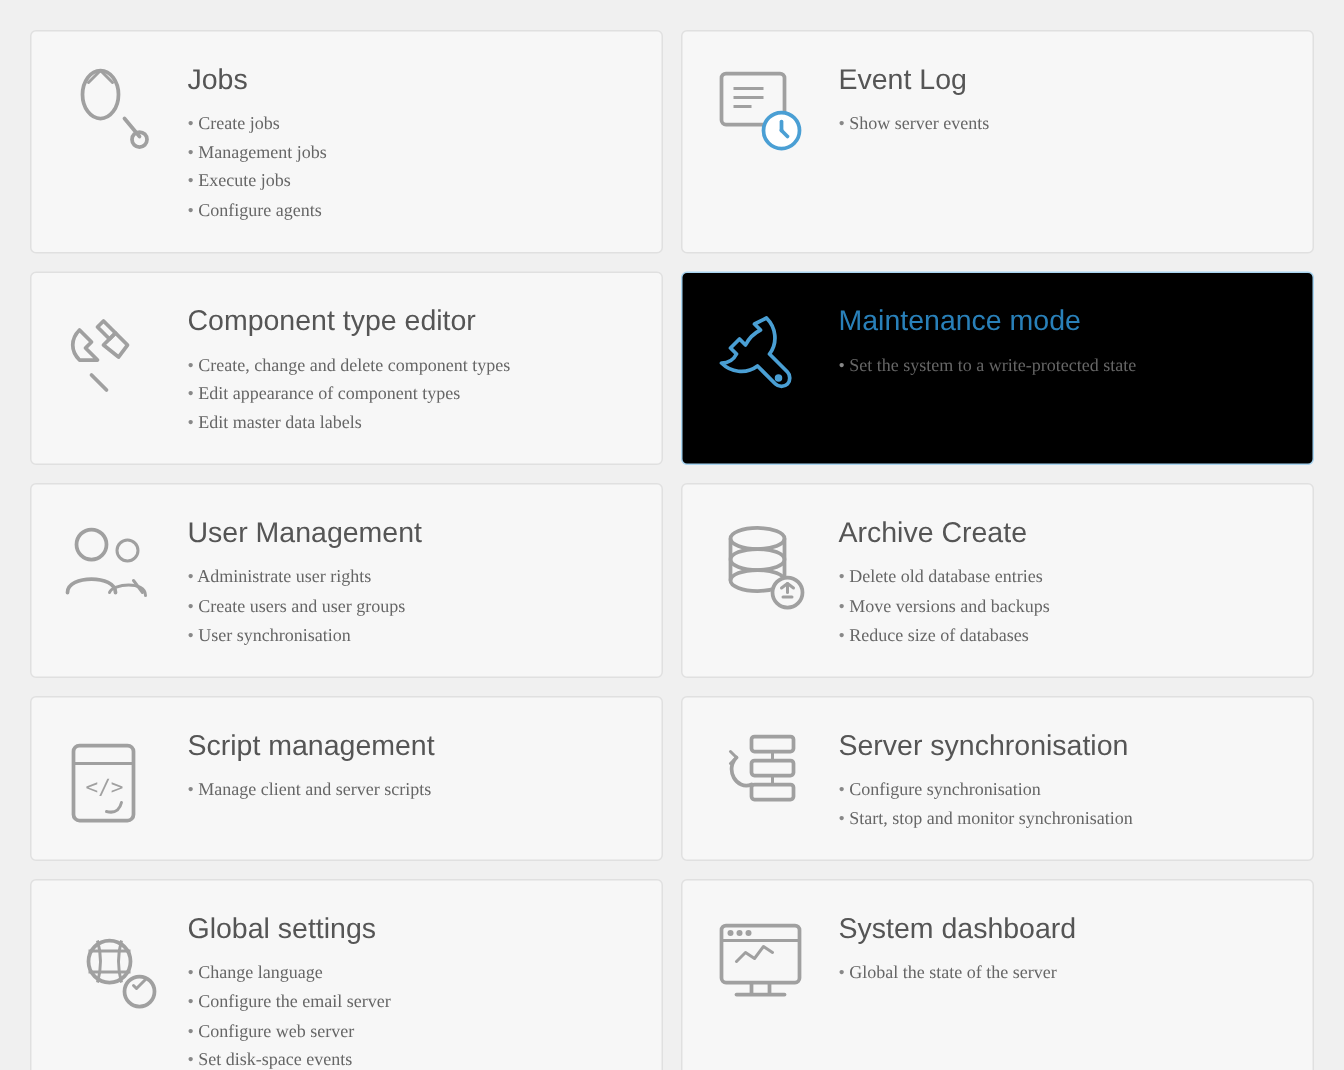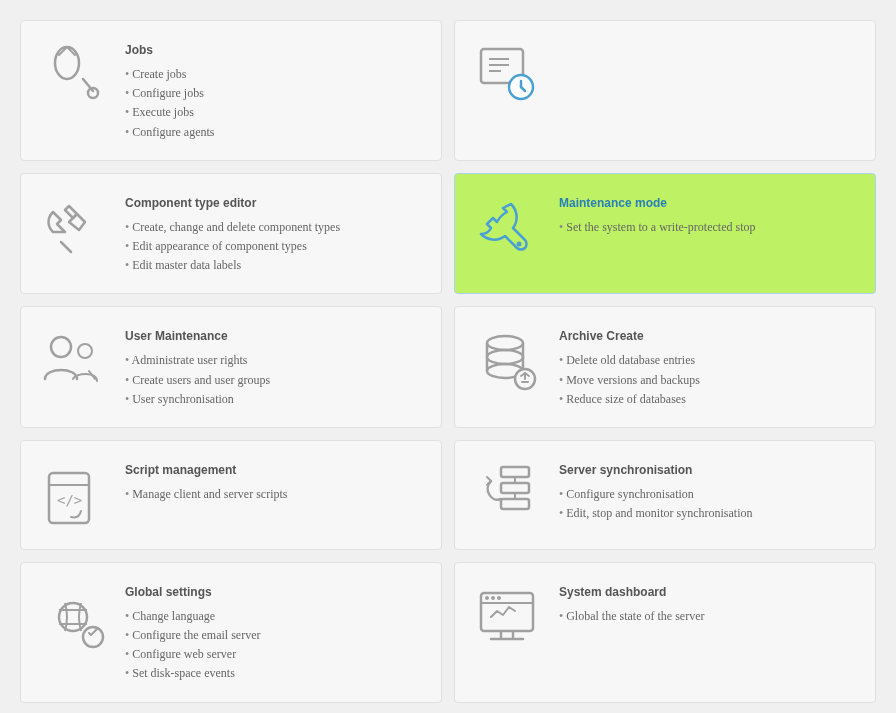--- a/index.html
+++ b/index.html
@@ -21,43 +21,43 @@
       background: #f7f7f7;
       border: 1px solid #e0e0e0;
       border-radius: 4px;
       display: flex;
       align-items: flex-start;
       padding: 18px 16px;
       gap: 16px;
       min-height: 110px;
     }
     .card.active {
-      background: #bef264;
+      background: #000000;
       border-color: #a8d4f0;
       justify-content: space-between;
     }
     .card-icon {
       flex-shrink: 0;
       width: 72px;
       height: 72px;
       display: flex;
       align-items: center;
       justify-content: center;
     }
     .card-icon svg {
       width: 68px;
       height: 68px;
     }
     .card-content {
       flex: 1;
       padding-top: 4px;
     }
     .card-title {
-      font-size: 12px;
-      font-weight: bold;
+      font-size: 19px;
+      font-weight: normal;
       color: #555;
       margin-bottom: 8px;
     }
     .card.active .card-title {
       color: #2980b9;
     }
     .card-list {
       list-style: none;
       padding: 0;
     }
@@ -83,38 +83,44 @@
       <line x1="28" y1="6" x2="20" y2="14" stroke="#a0a0a0" stroke-width="2" stroke-linecap="round"></line>
       <line x1="28" y1="6" x2="36" y2="14" stroke="#a0a0a0" stroke-width="2" stroke-linecap="round"></line>
       <path d="M44 38 L54 50" stroke="#a0a0a0" stroke-width="2.5" stroke-linecap="round"></path>
       <circle cx="54" cy="52" r="5" stroke="#a0a0a0" stroke-width="2.5" fill="none"></circle>
     </svg>
     </div>
     <div class="card-content">
       <div class="card-title">Jobs</div>
       <ul class="card-list">
         <li>Create jobs</li>
-          <li>Configure jobs</li>
+          <li>Management jobs</li>
           <li>Execute jobs</li>
           <li>Configure agents</li>
       </ul>
     </div>
   </div>
     <div class="card">
     <div class="card-icon">
       <svg viewBox="0 0 68 68" fill="none" xmlns="http://www.w3.org/2000/svg">
       <rect x="8" y="8" width="42" height="34" rx="3" stroke="#a0a0a0" stroke-width="2.5" fill="none"></rect>
       <line x1="16" y1="18" x2="36" y2="18" stroke="#a0a0a0" stroke-width="2"></line>
       <line x1="16" y1="24" x2="36" y2="24" stroke="#a0a0a0" stroke-width="2"></line>
       <line x1="16" y1="30" x2="28" y2="30" stroke="#a0a0a0" stroke-width="2"></line>
       <circle cx="48" cy="46" r="12" stroke="#4a9fd4" stroke-width="2.5" fill="#fff"></circle>
       <line x1="48" y1="40" x2="48" y2="46" stroke="#4a9fd4" stroke-width="2.5" stroke-linecap="round"></line>
       <line x1="48" y1="46" x2="52" y2="50" stroke="#4a9fd4" stroke-width="2.5" stroke-linecap="round"></line>
     </svg>
     </div>
+    <div class="card-content">
+      <div class="card-title">Event Log</div>
+      <ul class="card-list">
+        <li>Show server events</li>
+      </ul>
+    </div>
   </div>
     <div class="card">
     <div class="card-icon">
       <svg viewBox="0 0 68 68" fill="none" xmlns="http://www.w3.org/2000/svg">
       <path d="M14 38 C8 32 8 24 14 18 L22 26 L18 30 L26 38 Z" stroke="#a0a0a0" stroke-width="2.5" fill="none" stroke-linejoin="round"></path>
       <path d="M30 12 L38 20 L34 24 L26 16 Z" stroke="#a0a0a0" stroke-width="2.5" fill="none" stroke-linejoin="round"></path>
       <path d="M22 48 L32 58" stroke="#a0a0a0" stroke-width="2.5" stroke-linecap="round"></path>
       <path d="M38 20 L46 28 L40 36 L30 28 Z" stroke="#a0a0a0" stroke-width="2.5" fill="none" stroke-linejoin="round"></path>
     </svg>
     </div>
@@ -130,36 +136,36 @@
     <div class="card active">
     <div class="card-icon">
       <svg viewBox="0 0 68 68" fill="none" xmlns="http://www.w3.org/2000/svg">
       <path d="M38 10 C44 16 46 26 40 34 L52 46 C54 48 54 52 52 54 C50 56 46 56 44 54 L32 42 C24 48 14 46 8 40 C12 40 16 38 18 34 L14 30 L20 24 L24 28 C26 24 30 20 34 18 L30 14 Z" stroke="#4a9fd4" stroke-width="2.5" fill="none" stroke-linejoin="round"></path>
       <circle cx="46" cy="50" r="2.5" fill="#4a9fd4"></circle>
     </svg>
     </div>
     <div class="card-content">
       <div class="card-title">Maintenance mode</div>
       <ul class="card-list">
-        <li>Set the system to a write-protected stop</li>
+        <li>Set the system to a write-protected state</li>
       </ul>
     </div>
   </div>
     <div class="card">
     <div class="card-icon">
       <svg viewBox="0 0 68 68" fill="none" xmlns="http://www.w3.org/2000/svg">
       <circle cx="22" cy="20" r="10" stroke="#a0a0a0" stroke-width="2.5" fill="none"></circle>
       <path d="M6 52 C6 40 38 40 38 52" stroke="#a0a0a0" stroke-width="2.5" fill="none" stroke-linecap="round"></path>
       <circle cx="46" cy="24" r="7" stroke="#a0a0a0" stroke-width="2" fill="none"></circle>
       <path d="M34 52 C36 46 58 44 58 54" stroke="#a0a0a0" stroke-width="2" fill="none" stroke-linecap="round"></path>
       <line x1="50" y1="44" x2="56" y2="52" stroke="#a0a0a0" stroke-width="2" stroke-linecap="round"></line>
     </svg>
     </div>
     <div class="card-content">
-      <div class="card-title">User Maintenance</div>
+      <div class="card-title">User Management</div>
       <ul class="card-list">
         <li>Administrate user rights</li>
           <li>Create users and user groups</li>
           <li>User synchronisation</li>
       </ul>
     </div>
   </div>
     <div class="card">
     <div class="card-icon">
       <svg viewBox="0 0 68 68" fill="none" xmlns="http://www.w3.org/2000/svg">
@@ -210,21 +216,21 @@
       <line x1="42" y1="32" x2="42" y2="38" stroke="#a0a0a0" stroke-width="2"></line>
       <rect x="28" y="38" width="28" height="10" rx="2" stroke="#a0a0a0" stroke-width="2.5" fill="none"></rect>
       <path d="M18 20 C10 28 18 42 28 38" stroke="#a0a0a0" stroke-width="2.5" fill="none" stroke-linecap="round"></path>
       <path d="M14 16 L18 20 L14 24" stroke="#a0a0a0" stroke-width="2" fill="none" stroke-linecap="round" stroke-linejoin="round"></path>
     </svg>
     </div>
     <div class="card-content">
       <div class="card-title">Server synchronisation</div>
       <ul class="card-list">
         <li>Configure synchronisation</li>
-          <li>Edit, stop and monitor synchronisation</li>
+          <li>Start, stop and monitor synchronisation</li>
       </ul>
     </div>
   </div>
     <div class="card">
     <div class="card-icon">
       <svg viewBox="0 0 68 68" fill="none" xmlns="http://www.w3.org/2000/svg">
       <circle cx="34" cy="34" r="14" stroke="#a0a0a0" stroke-width="2.5" fill="none"></circle>
       <path d="M20 34 Q20 22 34 20 Q48 22 48 34 Q48 46 34 48 Q20 46 20 34" stroke="none"></path>
       <path d="M26 20 Q30 34 26 48" stroke="#a0a0a0" stroke-width="2" fill="none"></path>
       <path d="M42 20 Q38 34 42 48" stroke="#a0a0a0" stroke-width="2" fill="none"></path>

